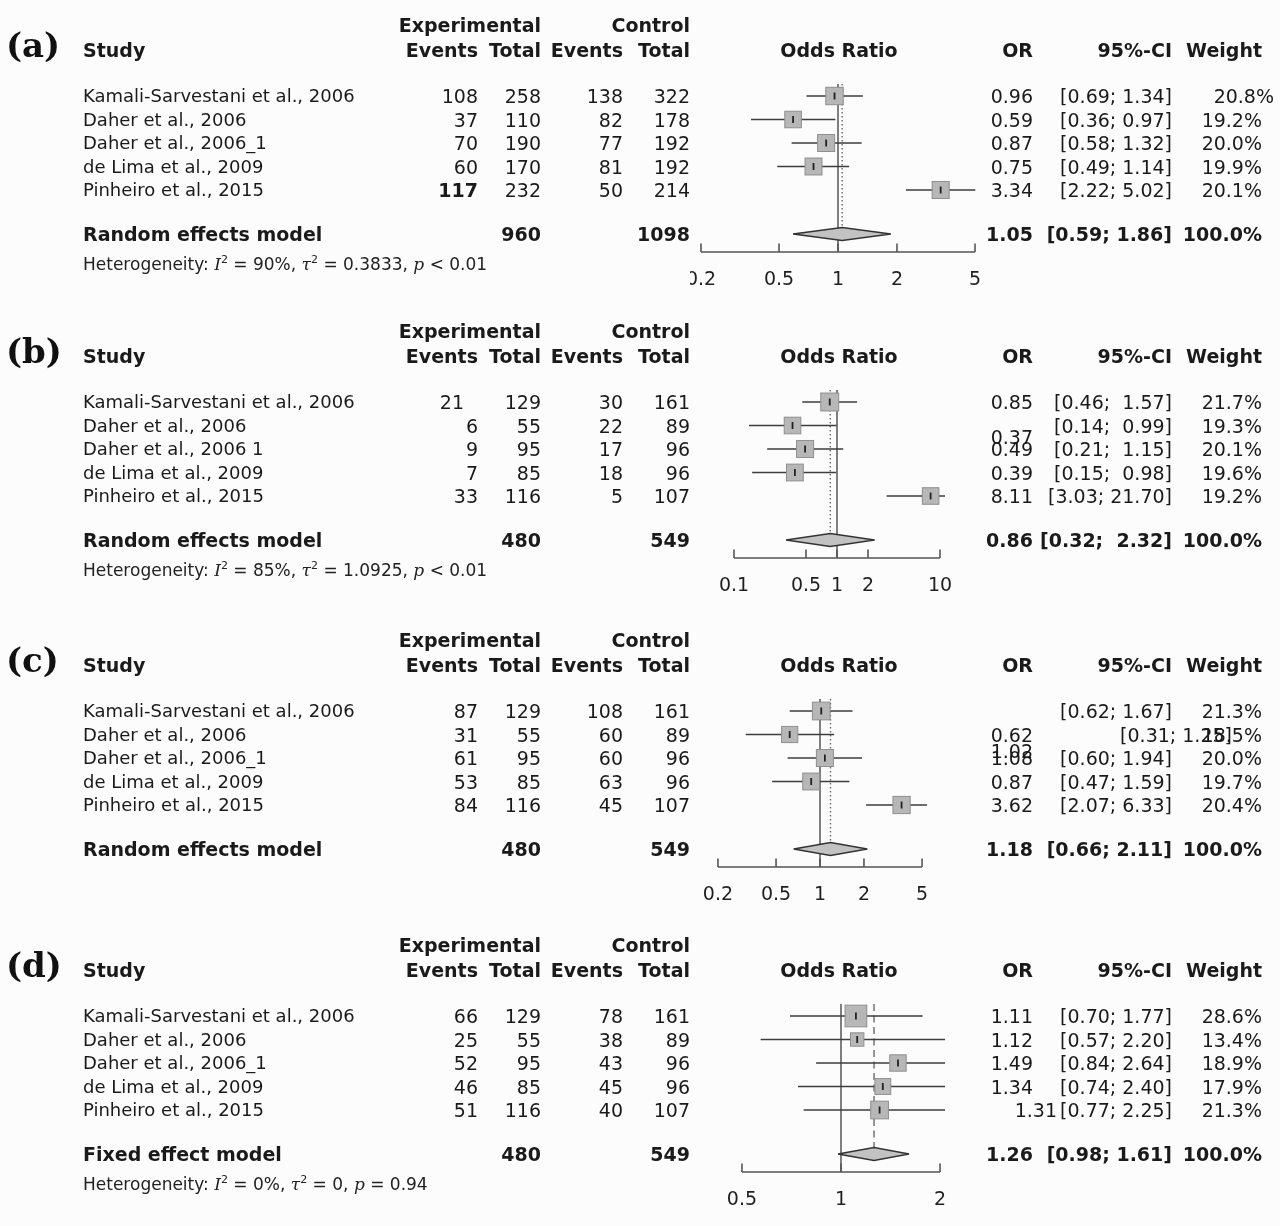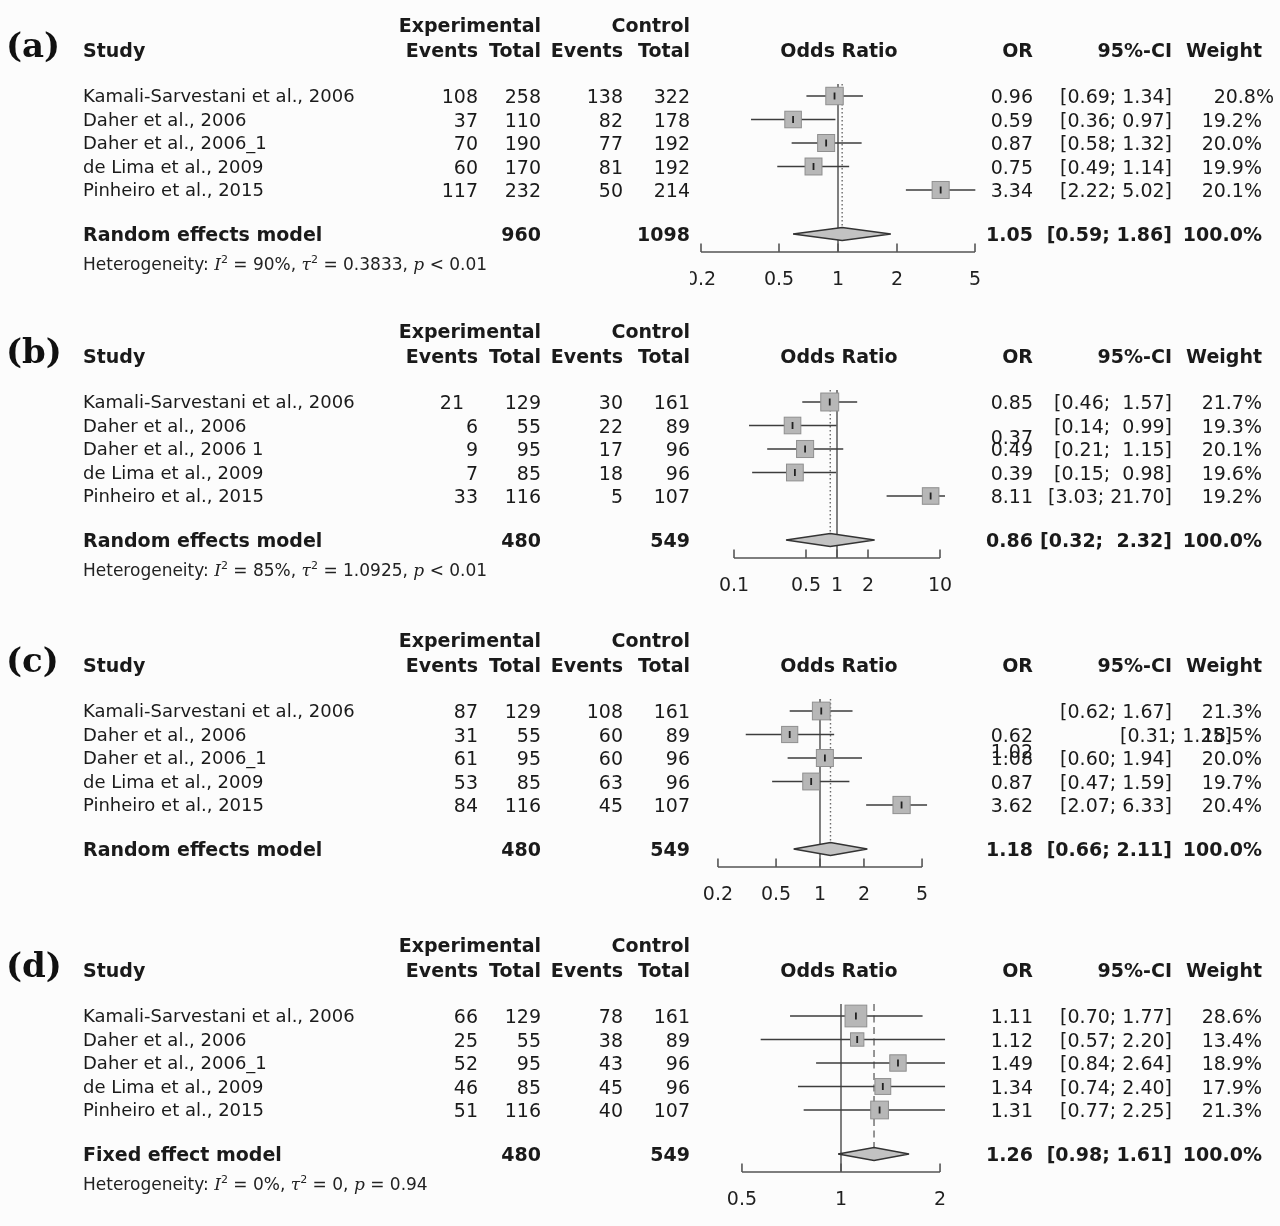--- a/index.html
+++ b/index.html
@@ -61,21 +61,21 @@
       <div class="cell r" style="left: 1170px; width: 92px; top: 120px;">20.0%</div>
       <div class="cell study" style="left: 83px; width: 335px; top: 143.5px;">de Lima et al., 2009</div>
       <div class="cell r" style="left: 398px; width: 80px; top: 143.5px;">60</div>
       <div class="cell r" style="left: 471px; width: 70px; top: 143.5px;">170</div>
       <div class="cell r" style="left: 546px; width: 77px; top: 143.5px;">81</div>
       <div class="cell r" style="left: 616px; width: 74px; top: 143.5px;">192</div>
       <div class="cell r" style="left: 950px; width: 83px; top: 143.5px;">0.75</div>
       <div class="cell r" style="left: 1040px; width: 132px; top: 143.5px;">[0.49; 1.14]</div>
       <div class="cell r" style="left: 1170px; width: 92px; top: 143.5px;">19.9%</div>
       <div class="cell study" style="left: 83px; width: 335px; top: 167px;">Pinheiro et al., 2015</div>
-      <div class="cell r" style="left: 398px; width: 80px; top: 167px;">117</div>
+      <div class="cell r" style="left: 398px; width: 80px; top: 167px; font-weight: bold;">117</div>
       <div class="cell r" style="left: 471px; width: 70px; top: 167px;">232</div>
       <div class="cell r" style="left: 546px; width: 77px; top: 167px;">50</div>
       <div class="cell r" style="left: 616px; width: 74px; top: 167px;">214</div>
       <div class="cell r" style="left: 950px; width: 83px; top: 167px;">3.34</div>
       <div class="cell r" style="left: 1040px; width: 132px; top: 167px;">[2.22; 5.02]</div>
       <div class="cell r" style="left: 1170px; width: 92px; top: 167px;">20.1%</div>
       <div class="cell b" style="left: 83px; width: 335px; top: 211px;">Random effects model</div>
       <div class="cell r b" style="left: 471px; width: 70px; top: 211px;">960</div>
       <div class="cell r b" style="left: 616px; width: 74px; top: 211px;">1098</div>
       <div class="cell r b" style="left: 950px; width: 83px; top: 211px;">1.05</div>
@@ -340,21 +340,21 @@
       <div class="cell r" style="left: 546px; width: 77px; top: 143.5px;">45</div>
       <div class="cell r" style="left: 616px; width: 74px; top: 143.5px;">96</div>
       <div class="cell r" style="left: 950px; width: 83px; top: 143.5px;">1.34</div>
       <div class="cell r" style="left: 1040px; width: 132px; top: 143.5px;">[0.74; 2.40]</div>
       <div class="cell r" style="left: 1170px; width: 92px; top: 143.5px;">17.9%</div>
       <div class="cell study" style="left: 83px; width: 335px; top: 167px;">Pinheiro et al., 2015</div>
       <div class="cell r" style="left: 398px; width: 80px; top: 167px;">51</div>
       <div class="cell r" style="left: 471px; width: 70px; top: 167px;">116</div>
       <div class="cell r" style="left: 546px; width: 77px; top: 167px;">40</div>
       <div class="cell r" style="left: 616px; width: 74px; top: 167px;">107</div>
-      <div class="cell r" style="left: 950px; width: 83px; top: 167px;">1.31</div>
+      <div class="cell r" style="left: 974px; width: 83px; top: 167px;">1.31</div>
       <div class="cell r" style="left: 1040px; width: 132px; top: 167px;">[0.77; 2.25]</div>
       <div class="cell r" style="left: 1170px; width: 92px; top: 167px;">21.3%</div>
       <div class="cell b" style="left: 83px; width: 335px; top: 211px;">Fixed effect model</div>
       <div class="cell r b" style="left: 471px; width: 70px; top: 211px;">480</div>
       <div class="cell r b" style="left: 616px; width: 74px; top: 211px;">549</div>
       <div class="cell r b" style="left: 950px; width: 83px; top: 211px;">1.26</div>
       <div class="cell r b" style="left: 1040px; width: 132px; top: 211px;">[0.98; 1.61]</div>
       <div class="cell r b" style="left: 1170px; width: 92px; top: 211px;">100.0%</div>
       <div class="het" style="top: 238px;"><span>Heterogeneity: </span><i class="sym">I</i><sup>2</sup><span> = 0%, </span><i class="sym">τ</i><sup>2</sup><span> = 0, </span><i class="sym">p</i><span> = 0.94</span></div>
       <svg class="plot" width="298" height="236" viewBox="0 0 298 236">

